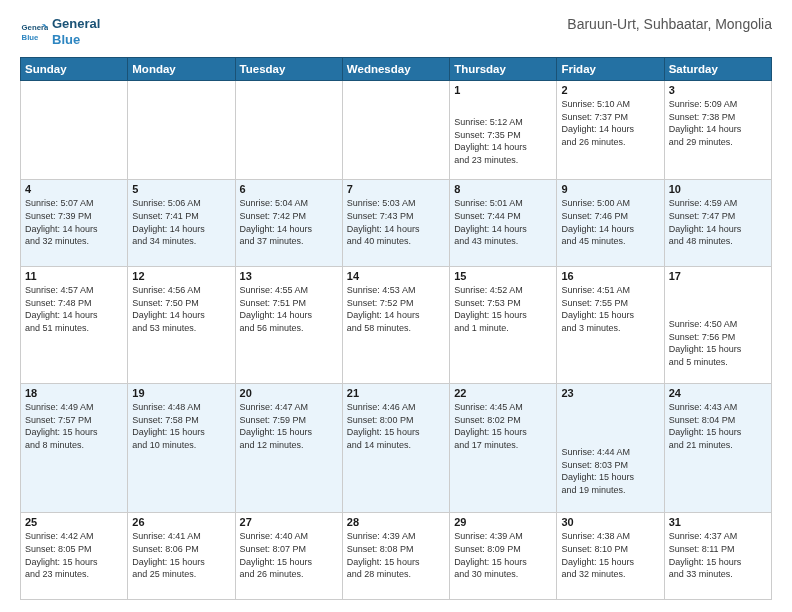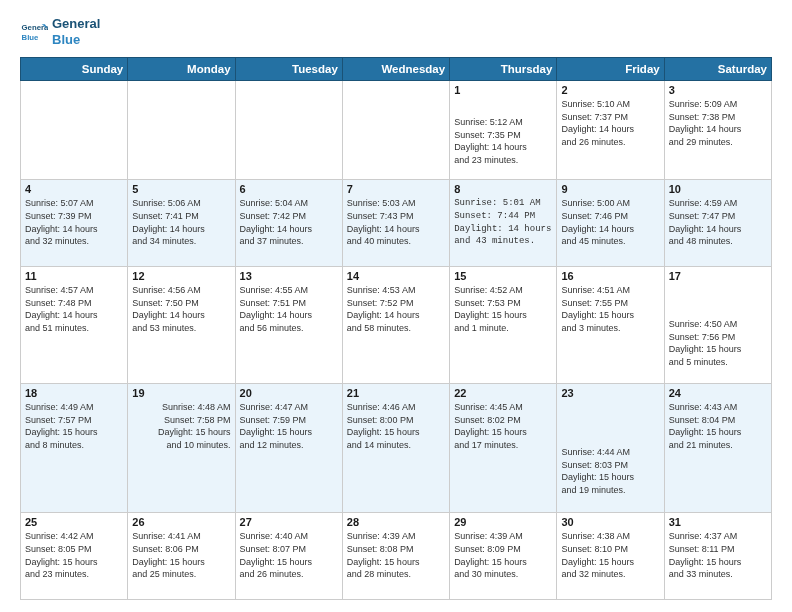--- a/index.html
+++ b/index.html
@@ -51,21 +51,21 @@
       border-collapse: collapse;
       width: 100%;
       table-layout: fixed;
     }
     .calendar th {
       background: #2471a3;
       color: #fff;
       font-size: 11.5px;
       font-weight: bold;
       padding: 5px 4px;
-      text-align: right;
+      text-align: left;
       border: 1px solid #1a5276;
     }
     .calendar td {
       border: 1px solid #ccc;
       vertical-align: top;
       padding: 3px 4px;
       font-size: 9.5px;
       color: #333;
       height: 78px;
     }
@@ -107,20 +107,21 @@
         <polygon points="28,8 36,14 32,8" fill="#2e86c1"></polygon>
       </svg>
       <div>
         <div style="font-size:13px;font-weight:bold;color:#1a5276;line-height:1.2;">
           <span style="display:block;">General</span>
           <span style="display:block;color:#2e86c1;">Blue</span>
         </div>
       </div>
     </div>
     <div class="title-block">
+      <div class="subtitle">Baruun-Urt, Suhbaatar, Mongolia</div>
     </div>
   </div>
 
   <table class="calendar">
     <thead>
       <tr>
 
       <th>Sunday</th>
           <th>Monday</th>
           <th>Tuesday</th>
@@ -182,21 +183,21 @@
           </td>
           <td>
             <span class="day-num">7</span>
             <div class="day-info" style="white-space: pre-line;">Sunrise: 5:03 AM
 Sunset: 7:43 PM
 Daylight: 14 hours
 and 40 minutes.</div>
           </td>
           <td>
             <span class="day-num">8</span>
-            <div class="day-info" style="white-space: pre-line; font-family: Liberation Mono, monospace;">Sunrise: 5:01 AM
+            <div class="day-info" style="white-space: pre-line;">Sunrise: 5:01 AM
 Sunset: 7:44 PM
 Daylight: 14 hours
 and 43 minutes.</div>
           </td>
           <td>
             <span class="day-num">9</span>
             <div class="day-info" style="white-space: pre-line;">Sunrise: 5:00 AM
 Sunset: 7:46 PM
 Daylight: 14 hours
 and 45 minutes.</div>
@@ -263,21 +264,21 @@
         <tr>
           <td>
             <span class="day-num">18</span>
             <div class="day-info" style="white-space: pre-line;">Sunrise: 4:49 AM
 Sunset: 7:57 PM
 Daylight: 15 hours
 and 8 minutes.</div>
           </td>
           <td>
             <span class="day-num">19</span>
-            <div class="day-info" style="white-space: pre-line; text-align: right;">Sunrise: 4:48 AM
+            <div class="day-info" style="white-space: pre-line;">Sunrise: 4:48 AM
 Sunset: 7:58 PM
 Daylight: 15 hours
 and 10 minutes.</div>
           </td>
           <td>
             <span class="day-num">20</span>
             <div class="day-info" style="white-space: pre-line;">Sunrise: 4:47 AM
 Sunset: 7:59 PM
 Daylight: 15 hours
 and 12 minutes.</div>

